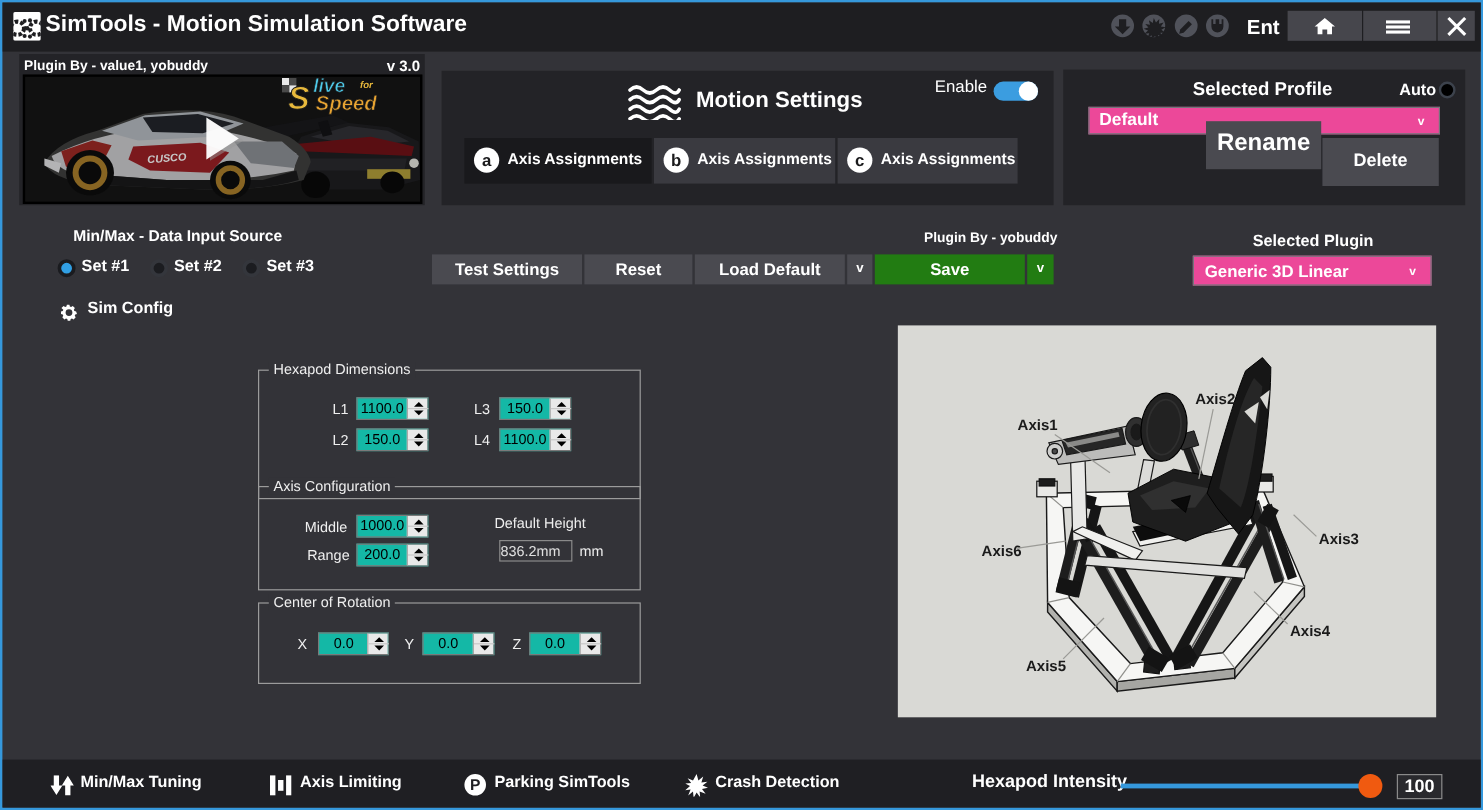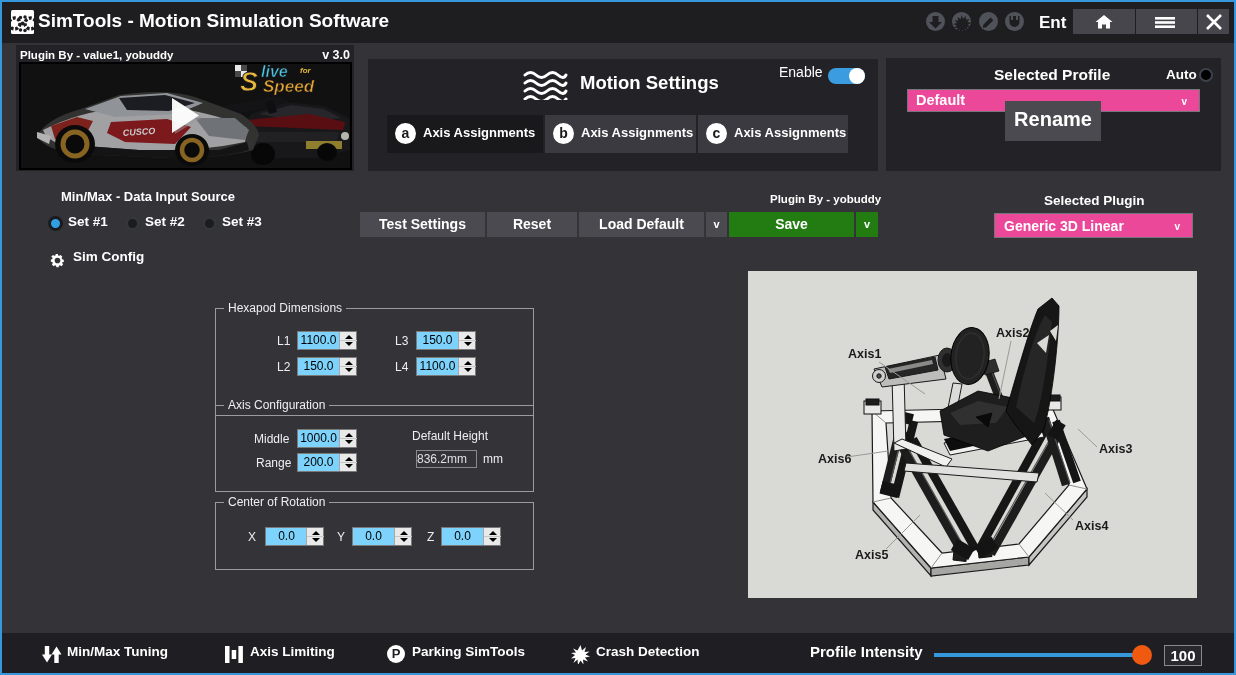--- a/index.html
+++ b/index.html
@@ -33,21 +33,21 @@
   
   .dd { position:absolute; background:#ec4899; border:1px solid #75757b; color:#fff; font-weight:bold; }
   .dd .v { position:absolute; right:12px; font-size:10px; font-weight:bold; color:#fff; }
 
   
   .fs { position:absolute; border:1px solid #9b9b9b; color:#e8e8e8; }
   .fs .legend { position:absolute; top:-8px; left:8px; background:#333338; padding:0 4px; font-size:12px; color:#efefef; }
   .flabel { position:absolute; font-size:12px; color:#efefef; }
 
   
-  .nud { position:absolute; width:60px; height:19px; background:#7dd3fc; border:1px solid #7a7a7a; }
+  .nud { position:absolute; width:60px; height:19px; background:#14b8a6; border:1px solid #7a7a7a; }
   .nud .val { position:absolute; left:0; top:0; width:41px; height:17px; font-size:12px; color:#000; text-align:center; line-height:17px; }
   .nud .spin { position:absolute; right:0; top:0; width:17px; height:17px; background:#e9e9e9; border-left:1px solid #a8a8a8; }
   .nud .spin i { position:absolute; left:4.5px; width:0; height:0; border-left:4px solid transparent; border-right:4px solid transparent; }
   .nud .spin i.u { top:2.5px; border-bottom:4.5px solid #000; }
   .nud .spin i.d { top:10px;  border-top:4.5px solid #000; }
   .nud .spin:after { content:""; position:absolute; left:0; top:8px; width:17px; height:1px; background:#c8c8c8; }
 
   
   #bottombar { position:absolute; left:0; top:631px; width:1232px; height:42px; background:#1f1f23; color:#fff; }
   .bb-item { position:absolute; top:0; height:42px; font-size:13.5px; font-weight:bold; color:#fff; }
@@ -188,20 +188,21 @@
 
 <div class="panel" id="profile-panel">
   <div class="abs b w" style="left:108px;top:8px;font-size:15.5px">Selected Profile</div>
   <div class="abs b w" style="left:280px;top:9px;font-size:13.5px">Auto</div>
   <div class="abs" style="left:313px;top:10px;width:14px;height:14px;border-radius:50%;background:#000;border:2px solid #3c424c"></div>
   <div class="dd" style="left:21px;top:31px;width:293px;height:23px;font-size:13.5px">
     <div class="abs" style="left:8px;top:2px;font-size:14.5px">Default</div>
       <div class="v" style="top:6px">v</div>
   </div>
   <div class="gray-btn" style="left:119px;top:43px;width:96px;height:40px;font-size:20px;line-height:37px">Rename</div>
+  <div class="gray-btn" style="left:216px;top:57px;width:97px;height:40px;font-size:15px;line-height:37px">Delete</div>
 </div>
 
 <div class="abs b w" style="left:59px;top:187px;font-size:13px">Min/Max - Data Input Source</div>
 
 <div class="abs" style="left:46px;top:214px;width:15px;height:15px;border-radius:50%;background:#319fe3;border:3px solid #1a1b1f"></div>
 <div class="abs b w" style="left:66px;top:212px;font-size:13.5px">Set #1</div>
 <div class="abs" style="left:123px;top:214px;width:15px;height:15px;border-radius:50%;background:#1b1c20;border:3px solid #34363c"></div>
 <div class="abs b w" style="left:143px;top:212px;font-size:13.5px">Set #2</div>
 <div class="abs" style="left:200px;top:214px;width:15px;height:15px;border-radius:50%;background:#1b1c20;border:3px solid #34363c"></div>
 <div class="abs b w" style="left:220px;top:212px;font-size:13.5px">Set #3</div>
@@ -430,17 +431,17 @@
     <rect x="6.7" y="4" width="4.5" height="9"></rect>
     <rect x="13.4" y="0" width="4.5" height="17"></rect>
   </svg>
   <div class="bb-item" style="left:248px;line-height:38px">Axis Limiting</div>
   <div class="abs" style="left:385px;top:12px;width:18px;height:18px;border-radius:50%;background:#fff;color:#1f1f23;font-weight:bold;font-size:13px;text-align:center;line-height:18px">P</div>
   <div class="bb-item" style="left:410px;line-height:38px">Parking SimTools</div>
   <svg class="abs" style="left:569px;top:12px" width="19" height="19" viewBox="0 0 19 19" fill="#fff">
     <path d="M9.5 0 l1.5 5.5 4-3.5 -1.5 5 5-0.5 -4 3 4.5 2 -5 1 3 4 -5-2 0.5 5 -3-4 -2.5 4.5 -0.5-5.5 -4 3.5 2-5 -4.5 0.5 4-3.5 -4-2 5-0.5 -3-4 4.5 2 Z"></path>
   </svg>
   <div class="bb-item" style="left:594px;line-height:38px">Crash Detection</div>
-  <div class="bb-item" style="left:808px;line-height:38px;font-size:15px">Profile Intensity</div>
+  <div class="bb-item" style="left:808px;line-height:38px;font-size:15px">Hexapod Intensity</div>
   <div class="abs" style="left:932px;top:20px;width:216px;height:3.5px;background:#3598dc"></div>
   <div class="abs" style="left:1130px;top:12px;width:20px;height:20px;border-radius:50%;background:#f05a10"></div>
   <div class="abs" style="left:1162px;top:12px;width:38px;height:21px;border:1px solid #8a8a8a;background:#29292d;color:#fff;font-weight:bold;font-size:15px;text-align:center;line-height:20px">100</div>
 </div>
 
 </body></html>

